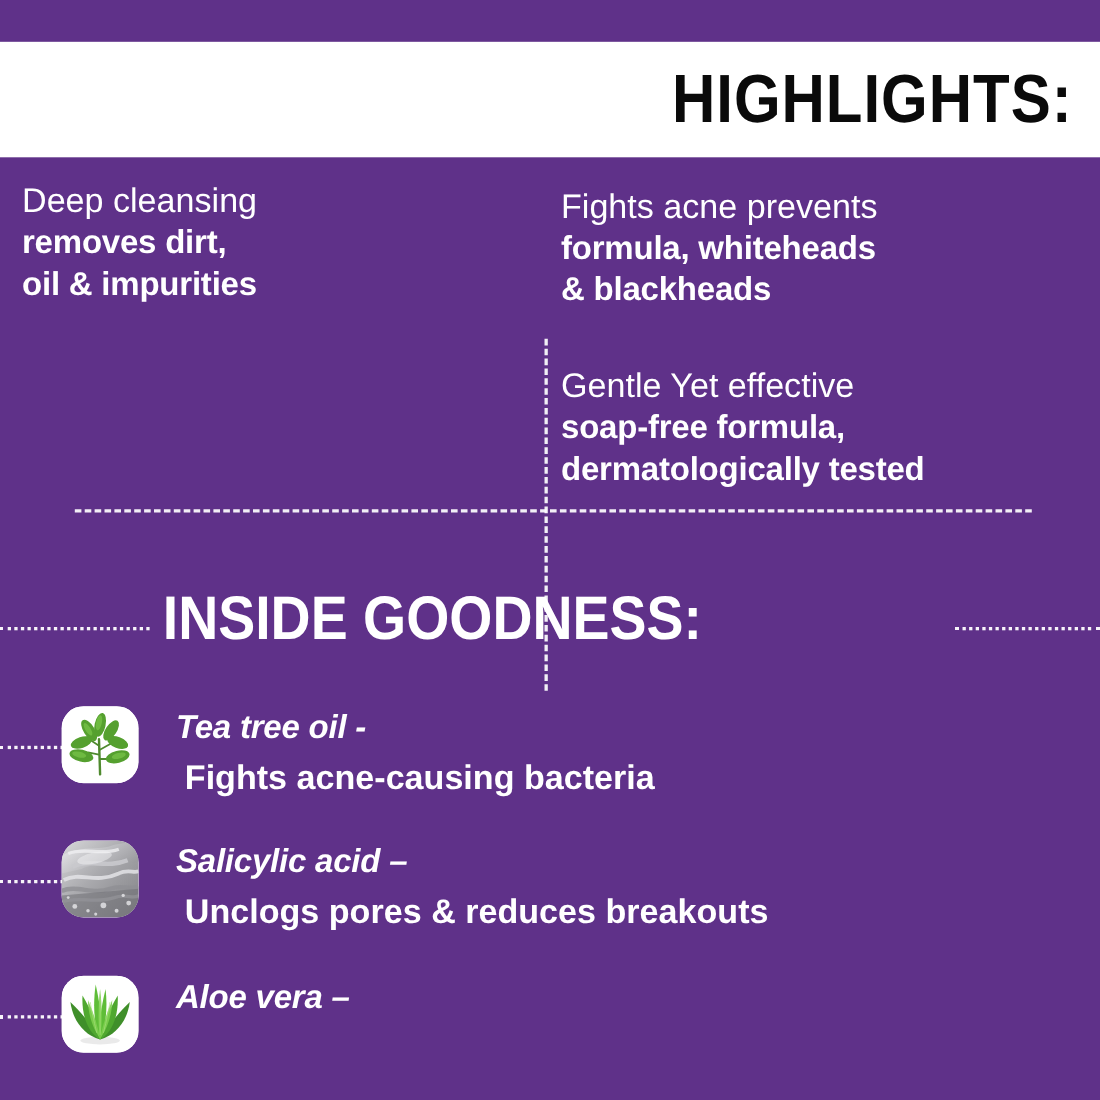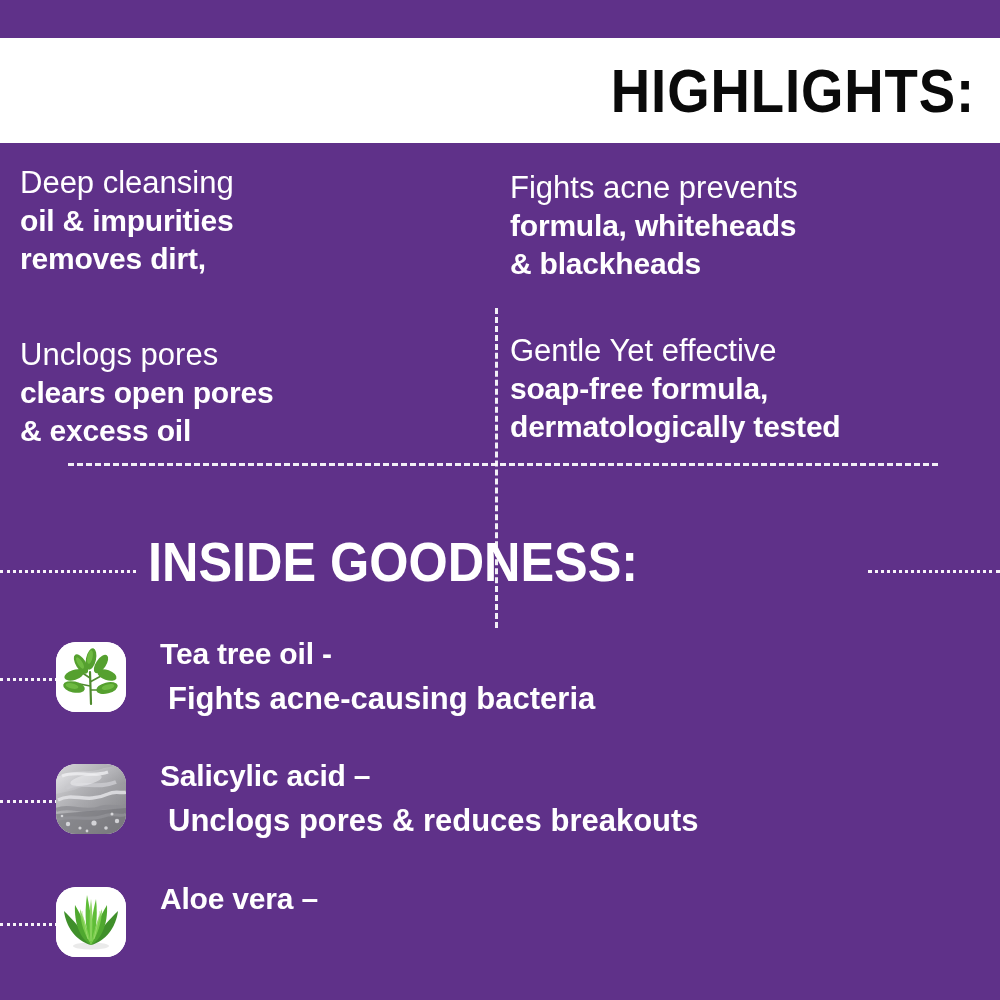--- a/index.html
+++ b/index.html
@@ -156,21 +156,22 @@
     position: absolute;
     left: 160px;
     top: 0;
     color: #ffffff;
   }
   .ing-name {
     font-size: 30px;
     font-weight: 700;
     letter-spacing: -0.2px;
     line-height: 1.2;
-    margin: 0 0 2px 0;
+    margin: 8px 0 2px 0;
+    font-style: italic;
   }
   .ing-desc {
     font-size: 31px;
     font-weight: 700;
     line-height: 1.2;
     margin: 8px;
   }
 </style>
 </head>
 <body>
@@ -178,35 +179,30 @@
 <div class="top-strip"></div>
 
 <div class="header-band">
   <div class="header-title">HIGHLIGHTS:</div>
 </div>
 
 <div class="highlights">
 
   <div class="hl-cell c0">
     <div class="hl-line light">Deep cleansing</div>
+    <div class="hl-line bold">removes dirt,</div>
     <div class="hl-line bold">oil &amp; impurities</div>
-    <div class="hl-line bold">removes dirt,</div>
   </div>
 
   <div class="hl-cell c1">
     <div class="hl-line light">Fights acne prevents</div>
     <div class="hl-line bold">formula, whiteheads</div>
     <div class="hl-line bold">&amp; blackheads</div>
   </div>
 
-  <div class="hl-cell c2">
-    <div class="hl-line light">Unclogs pores</div>
-    <div class="hl-line bold">clears open pores</div>
-    <div class="hl-line bold">&amp; excess oil</div>
-  </div>
 
   <div class="hl-cell c3">
     <div class="hl-line light">Gentle Yet effective</div>
     <div class="hl-line bold">soap-free formula,</div>
     <div class="hl-line bold">dermatologically  tested</div>
   </div>
 
   <div class="div-h row"></div>
   <div class="div-v"></div>
 </div>

